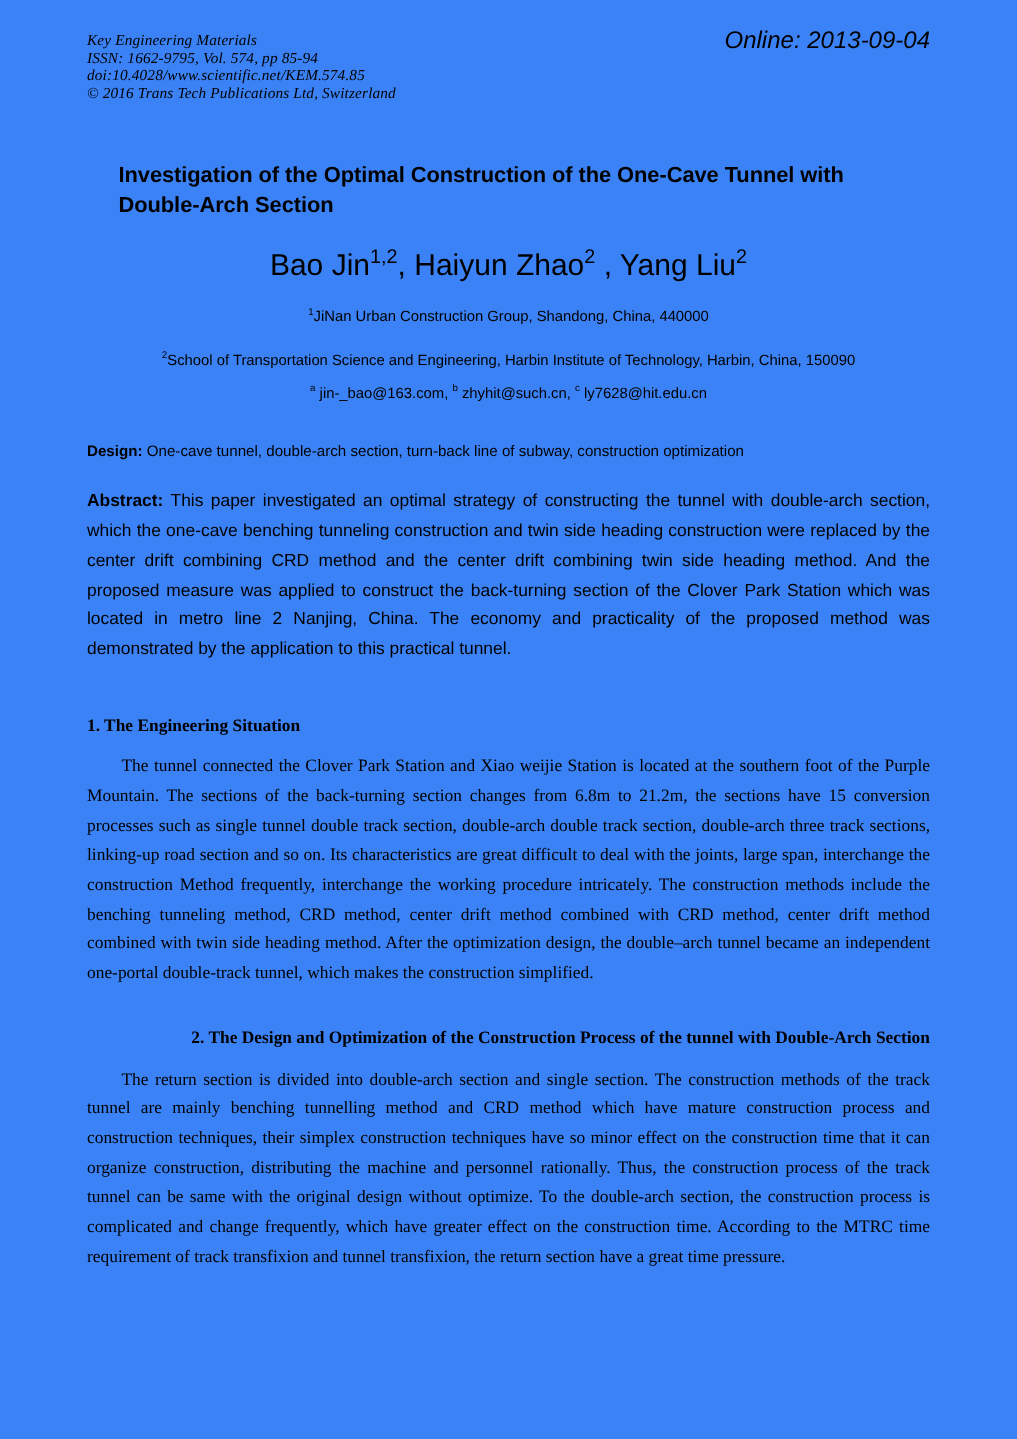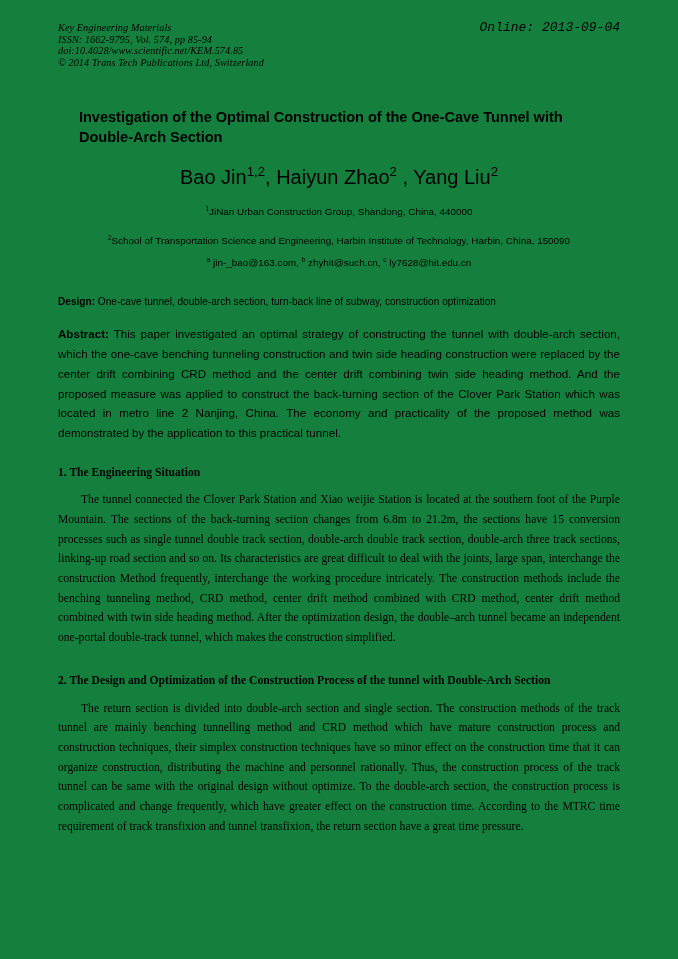--- a/index.html
+++ b/index.html
@@ -13,21 +13,21 @@
     height: 959px;
     overflow: hidden;
     font-family: "Liberation Serif", "DejaVu Serif", serif;
     color: #000000;
     -webkit-font-smoothing: antialiased;
   }
   .page {
     position: relative;
     width: 678px;
     height: 959px;
-    background: #15803d;
+    background: #3b82f6;
     box-sizing: border-box;
     padding: 22px 58px 0 58px;
   }
 
   
   .journal-header {
     position: relative;
     height: 62px;
   }
   .jh-left {
@@ -36,23 +36,23 @@
     font-size: 10.2px;
     line-height: 11.6px;
     letter-spacing: 0.1px;
     white-space: nowrap;
   }
   .jh-left div { white-space: nowrap; }
   .jh-right {
     position: absolute;
     top: 0;
     right: 0;
-    font-family: Liberation Mono, monospace;
+    font-family: Liberation Sans, sans-serif;
     font-style: italic;
-    font-size: 13px;
+    font-size: 16px;
     line-height: 11.6px;
     white-space: nowrap;
   }
 
   
   .paper-title {
     margin: 24px auto 0 auto;
     width: 520px;
     text-align: left;
     font-family: "Liberation Sans", "DejaVu Sans", sans-serif;
@@ -110,53 +110,53 @@
     margin-top: 14px;
     font-family: Liberation Sans, sans-serif;
     font-size: 11.6px;
     line-height: 19.7px;
     text-align: justify;
     text-justify: inter-word;
   }
 
   
   .section-heading {
-    margin-top: 21px;
+    margin-top: 32px;
     font-family: "Liberation Serif", "DejaVu Serif", serif;
     font-weight: bold;
     font-size: 11.6px;
     line-height: 17px;
     text-align: left;
   }
   .section-heading.wrapped {
     padding-left: 17px;
     text-indent: -17px;
   }
   .body-paragraph {
     margin-top: 7px;
     font-family: "Liberation Serif", "DejaVu Serif", serif;
     font-size: 11.6px;
     line-height: 19.7px;
     text-align: justify;
     text-justify: inter-word;
     text-indent: 23px;
   }
-  .section-2 { margin-top: 24px; }
+  .section-2 { margin-top: 24px; text-align: right; }
 </style>
 </head>
 <body>
 
 <div class="page">
 
   <div class="journal-header">
     <div class="jh-left">
       <div>Key Engineering Materials</div>
       <div>ISSN: 1662-9795, Vol. 574, pp 85-94</div>
       <div>doi:10.4028/www.scientific.net/KEM.574.85</div>
-      <div>© 2014 Trans Tech Publications Ltd, Switzerland</div>
+      <div>© 2016 Trans Tech Publications Ltd, Switzerland</div>
     </div>
     <div class="jh-right">Online: 2013-09-04</div>
   </div>
 
   <h1 class="paper-title">Investigation of the Optimal Construction of the One-Cave Tunnel with Double-Arch Section</h1>
 
   <div class="authors">
     <span>Bao Jin</span><sup>1,2</sup><span>, </span><span>Haiyun Zhao</span><sup>2</sup><span> , </span><span>Yang Liu</span><sup>2</sup>
   </div>
 

